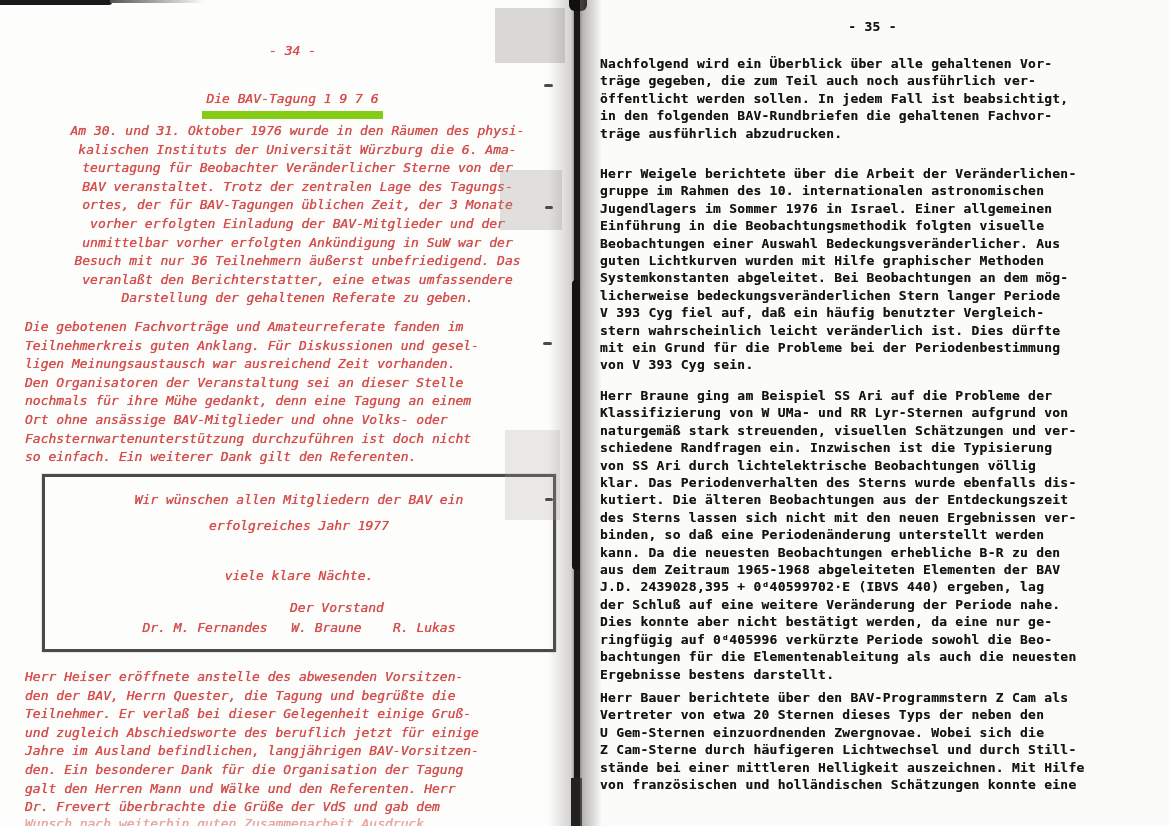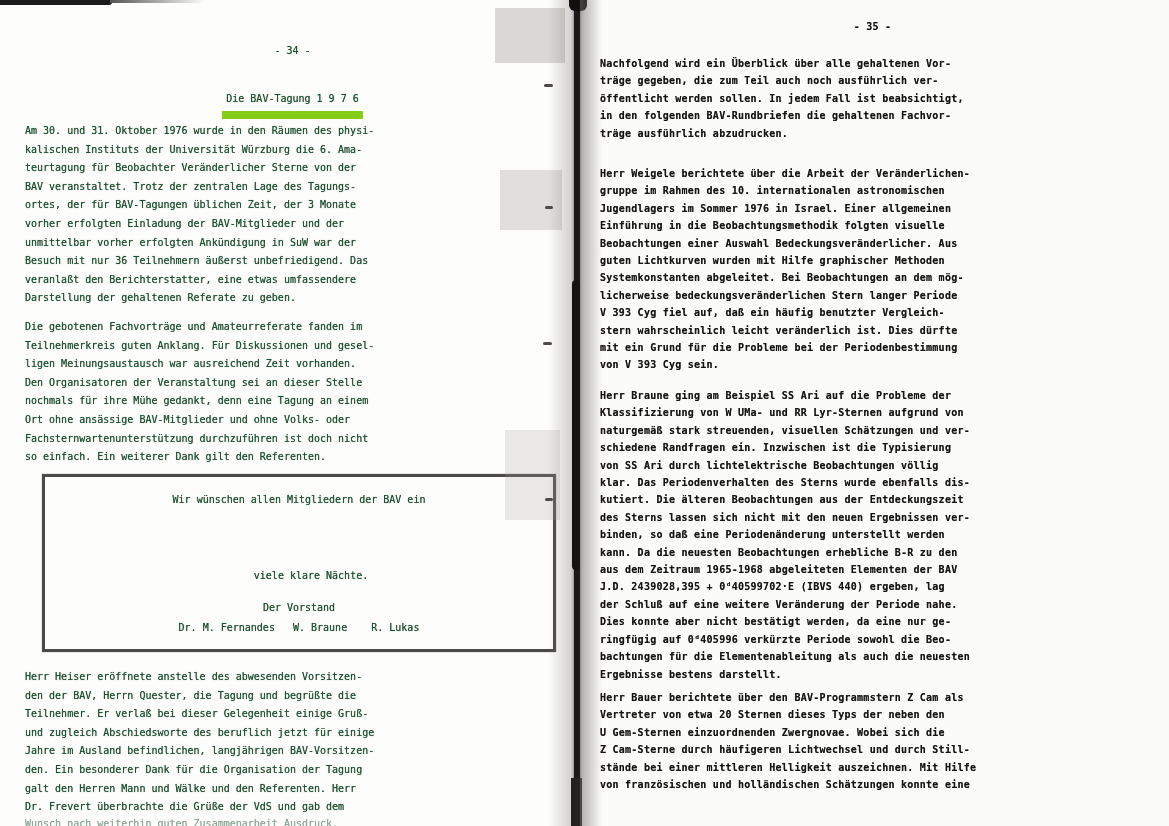--- a/index.html
+++ b/index.html
@@ -11,58 +11,59 @@
     font-family:"DejaVu Sans Mono","Liberation Mono",monospace;
   }
   
   .page{position:absolute;top:0;height:826px;}
   #left-page{left:0;width:578px;background:#fdfdfc;}
   #right-page{left:586px;width:583px;background:#fbfbfa;}
 
   
   .tw{
     position:absolute;
-    font-size:10px;
+    font-size:13px;
     white-space:pre;
   }
   #left-page .tw{
-    color:#14532d;
+    color:#ef4444;
     line-height:18.6px;
     text-shadow:0 0 0.7px rgba(60,55,50,.75);
+    font-style:italic;
   }
   #right-page .tw{
     color:#151413;
     font-weight:bold;
     line-height:17.4px;
     letter-spacing:.25px;
     text-shadow:0 0 .4px rgba(0,0,0,.5);
   }
   .centered{text-align:center;}
 
   
   #lp-num{left:25px;top:42px;width:535px;}
   #lp-title-wrap{left:25px;top:90px;width:535px;}
   #lp-title{display:inline-block;border-bottom:8px solid #84cc16;padding:0 4px 2px 4px;}
-  #lp-p1{left:25px;top:122px;width:545px;}
+  #lp-p1{left:25px;top:122px;width:545px;text-align:center;}
   #lp-p2{left:25px;top:318px;width:545px;}
   #lp-p3{left:25px;top:668px;width:545px;}
   #lp-clip{left:25px;top:815px;width:498px;height:11px;overflow:hidden;opacity:.5;filter:blur(.4px);}
 
   
   #greeting-box{
     position:absolute;left:42px;top:474px;width:508px;height:172px;
     border:3px solid #4c4a47;
     box-shadow:0 0 1px #777;
   }
   #greeting-box .tw{left:0;width:100%;}
   #gb-l1{top:14px;text-align:center;}
   #gb-l2{top:40px;}
   #gb-l3{top:65px;}
-  #gb-l4{top:90px;margin-left:12px;}
-  #gb-l5{top:122px;}
+  #gb-l4{top:90px;}
+  #gb-l5{top:122px;margin-left:38px;}
   #gb-l6{top:142px;}
 
   
   #rp-num{left:14px;top:18px;width:545px;}
   #rp-p1{left:14px;top:55px;width:560px;}
   #rp-p2{left:14px;top:165px;width:560px;}
   #rp-p3{left:14px;top:387px;width:560px;}
   #rp-p4{left:14px;top:689px;width:560px;}
 
   
@@ -112,20 +113,21 @@
 Teilnehmerkreis guten Anklang. Für Diskussionen und gesel-
 ligen Meinungsaustausch war ausreichend Zeit vorhanden.
 Den Organisatoren der Veranstaltung sei an dieser Stelle
 nochmals für ihre Mühe gedankt, denn eine Tagung an einem
 Ort ohne ansässige BAV-Mitglieder und ohne Volks- oder
 Fachsternwartenunterstützung durchzuführen ist doch nicht
 so einfach. Ein weiterer Dank gilt den Referenten.</div>
 
     <div id="greeting-box">
       <div class="tw centered" id="gb-l1">Wir wünschen allen Mitgliedern der BAV ein</div>
+      <div class="tw centered" id="gb-l2">erfolgreiches Jahr 1977</div>
       <div class="tw centered" id="gb-l4">viele klare Nächte.</div>
       <div class="tw centered" id="gb-l5">Der Vorstand</div>
       <div class="tw centered" id="gb-l6">Dr. M. Fernandes   W. Braune    R. Lukas</div>
     </div>
 
     <div class="tw" id="lp-p3">Herr Heiser eröffnete anstelle des abwesenden Vorsitzen-
 den der BAV, Herrn Quester, die Tagung und begrüßte die
 Teilnehmer. Er verlaß bei dieser Gelegenheit einige Gruß-
 und zugleich Abschiedsworte des beruflich jetzt für einige
 Jahre im Ausland befindlichen, langjährigen BAV-Vorsitzen-

